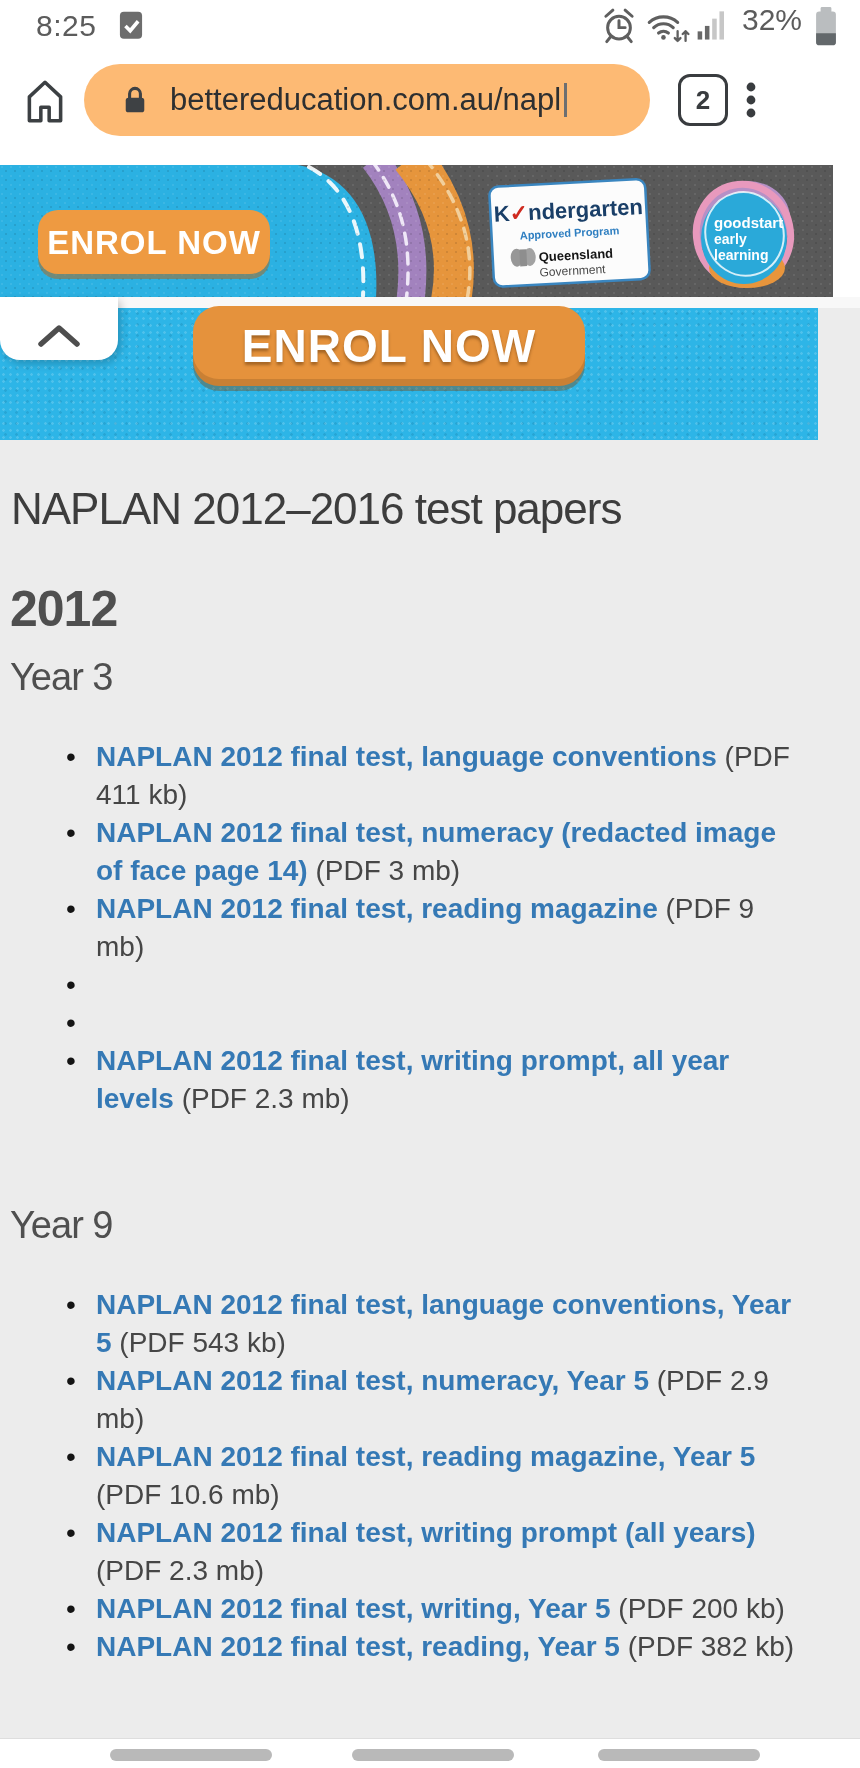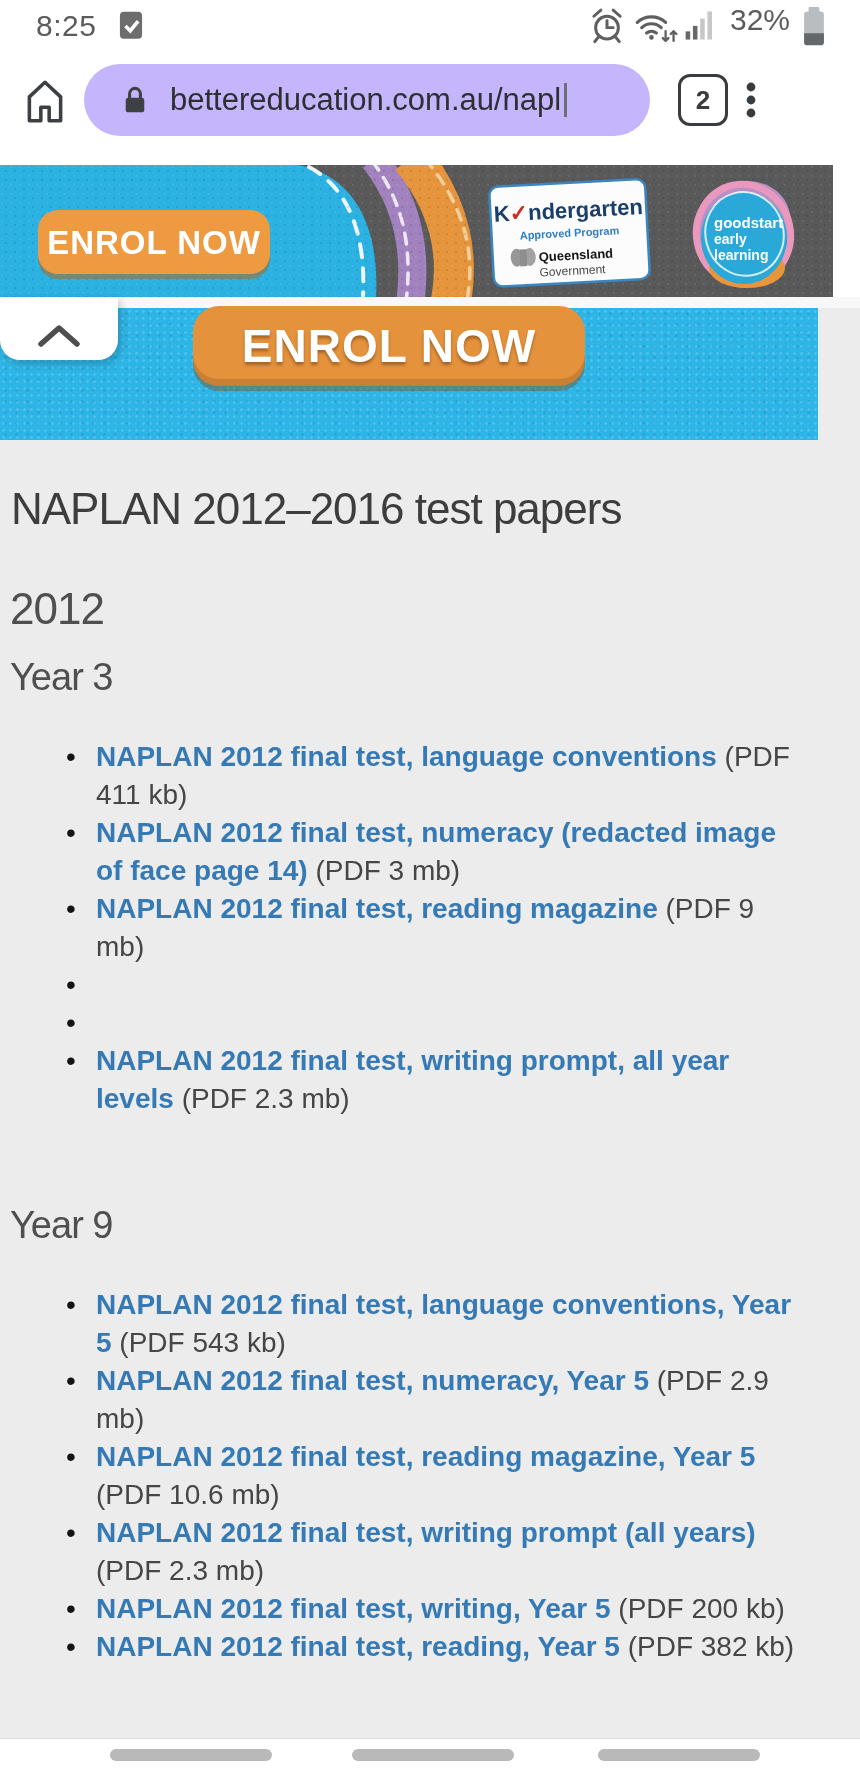--- a/index.html
+++ b/index.html
@@ -5,30 +5,30 @@
   html,body{margin:0;padding:0;}
   body{
     width:860px;height:1768px;position:relative;overflow:hidden;
     background:#ffffff;font-family:"Liberation Sans",sans-serif;
   }
   svg{display:block;}
   svg text{font-family:"Liberation Sans",sans-serif;}
 
   
   .status-bar{position:absolute;top:0;left:0;width:860px;height:52px;
-    display:flex;align-items:center;padding:0 28px 0 36px;box-sizing:border-box;}
+    display:flex;align-items:center;padding:0 16px 0 36px;box-sizing:border-box;}
   .status-time{font-size:30px;color:#5c5c5c;letter-spacing:.5px;}
   .status-left-icons{display:flex;align-items:center;margin-left:16px;}
   .status-right{margin-left:auto;display:flex;gap:4px;}
   .batt-pct{font-size:30px;color:#5c5c5c;margin:0 2px 0 4px;}
 
   
   .toolbar{position:absolute;top:52px;left:0;width:860px;height:96px;
     display:flex;align-items:center;padding:0 14px 0 20px;box-sizing:border-box;background:#fff;}
-  .url-pill{height:72px;width:566px;background:#c4b5fd;border-radius:36px;margin-left:14px;
+  .url-pill{height:72px;width:566px;background:#fdba74;border-radius:36px;margin-left:14px;
     display:flex;align-items:center;padding:0 18px 0 34px;box-sizing:border-box;overflow:hidden;}
   .url-text{font-size:31px;color:#2d2f31;margin-left:18px;white-space:nowrap;}
   .url-cut{width:3px;height:34px;background:#6d6f71;margin-left:3px;flex:none;}
   .tab-btn{width:44px;height:46px;border:3.5px solid #393c3f;border-radius:12px;margin-left:28px;
     display:flex;align-items:center;justify-content:center;font-size:26px;font-weight:bold;color:#393c3f;flex:none;}
 
   
   .content-bg{position:absolute;left:0;top:298px;width:860px;height:1440px;background:#ececec;}
   .ad1{position:absolute;left:0;top:165px;width:833px;height:133px;}
   .gap-strip{position:absolute;left:0;top:297px;width:860px;height:11px;background:#f8f8f8;}
@@ -43,21 +43,21 @@
     text-shadow:0 3px 3px rgba(70,35,0,.4);}
   .collapse-tab{position:absolute;left:0;top:297px;width:118px;height:63px;background:#fff;
     border-radius:0 0 20px 20px;box-shadow:3px 4px 8px rgba(0,0,0,.20);
     display:flex;align-items:flex-end;justify-content:center;padding-bottom:12px;box-sizing:border-box;cursor:pointer;}
 
   
   .page-content{position:absolute;left:0;top:440px;width:860px;box-sizing:border-box;
     padding:44px 36px 0 10px;color:#474747;}
   .page-content h1{font-size:44px;line-height:48px;font-weight:400;color:#3d3d3d;
     margin:1px;letter-spacing:-1px;}
-  .page-content h2{font-size:44px;line-height:46px;font-weight:400;color:#4f4f4f;
+  .page-content h2{font-size:50px;line-height:46px;font-weight:700;color:#4f4f4f;
     margin:53px 0 0;letter-spacing:-1px;}
   .page-content h3{font-size:38px;line-height:42px;font-weight:400;color:#4f4f4f;
     margin:24px 0 0;letter-spacing:-1px;}
   .page-content h3.year5{margin-top:86px;}
   ul.paper-list{list-style:none;margin:40px 0 0;padding:0 0 0 56px;}
   ul.paper-list li{display:flex;font-size:28px;line-height:38px;}
   .bullet{width:30px;flex:none;color:#141414;}
   .li-text{max-width:700px;}
   a.lnk{color:#3579b5;font-weight:bold;text-decoration:none;cursor:pointer;}
   .sz{color:#464646;}

